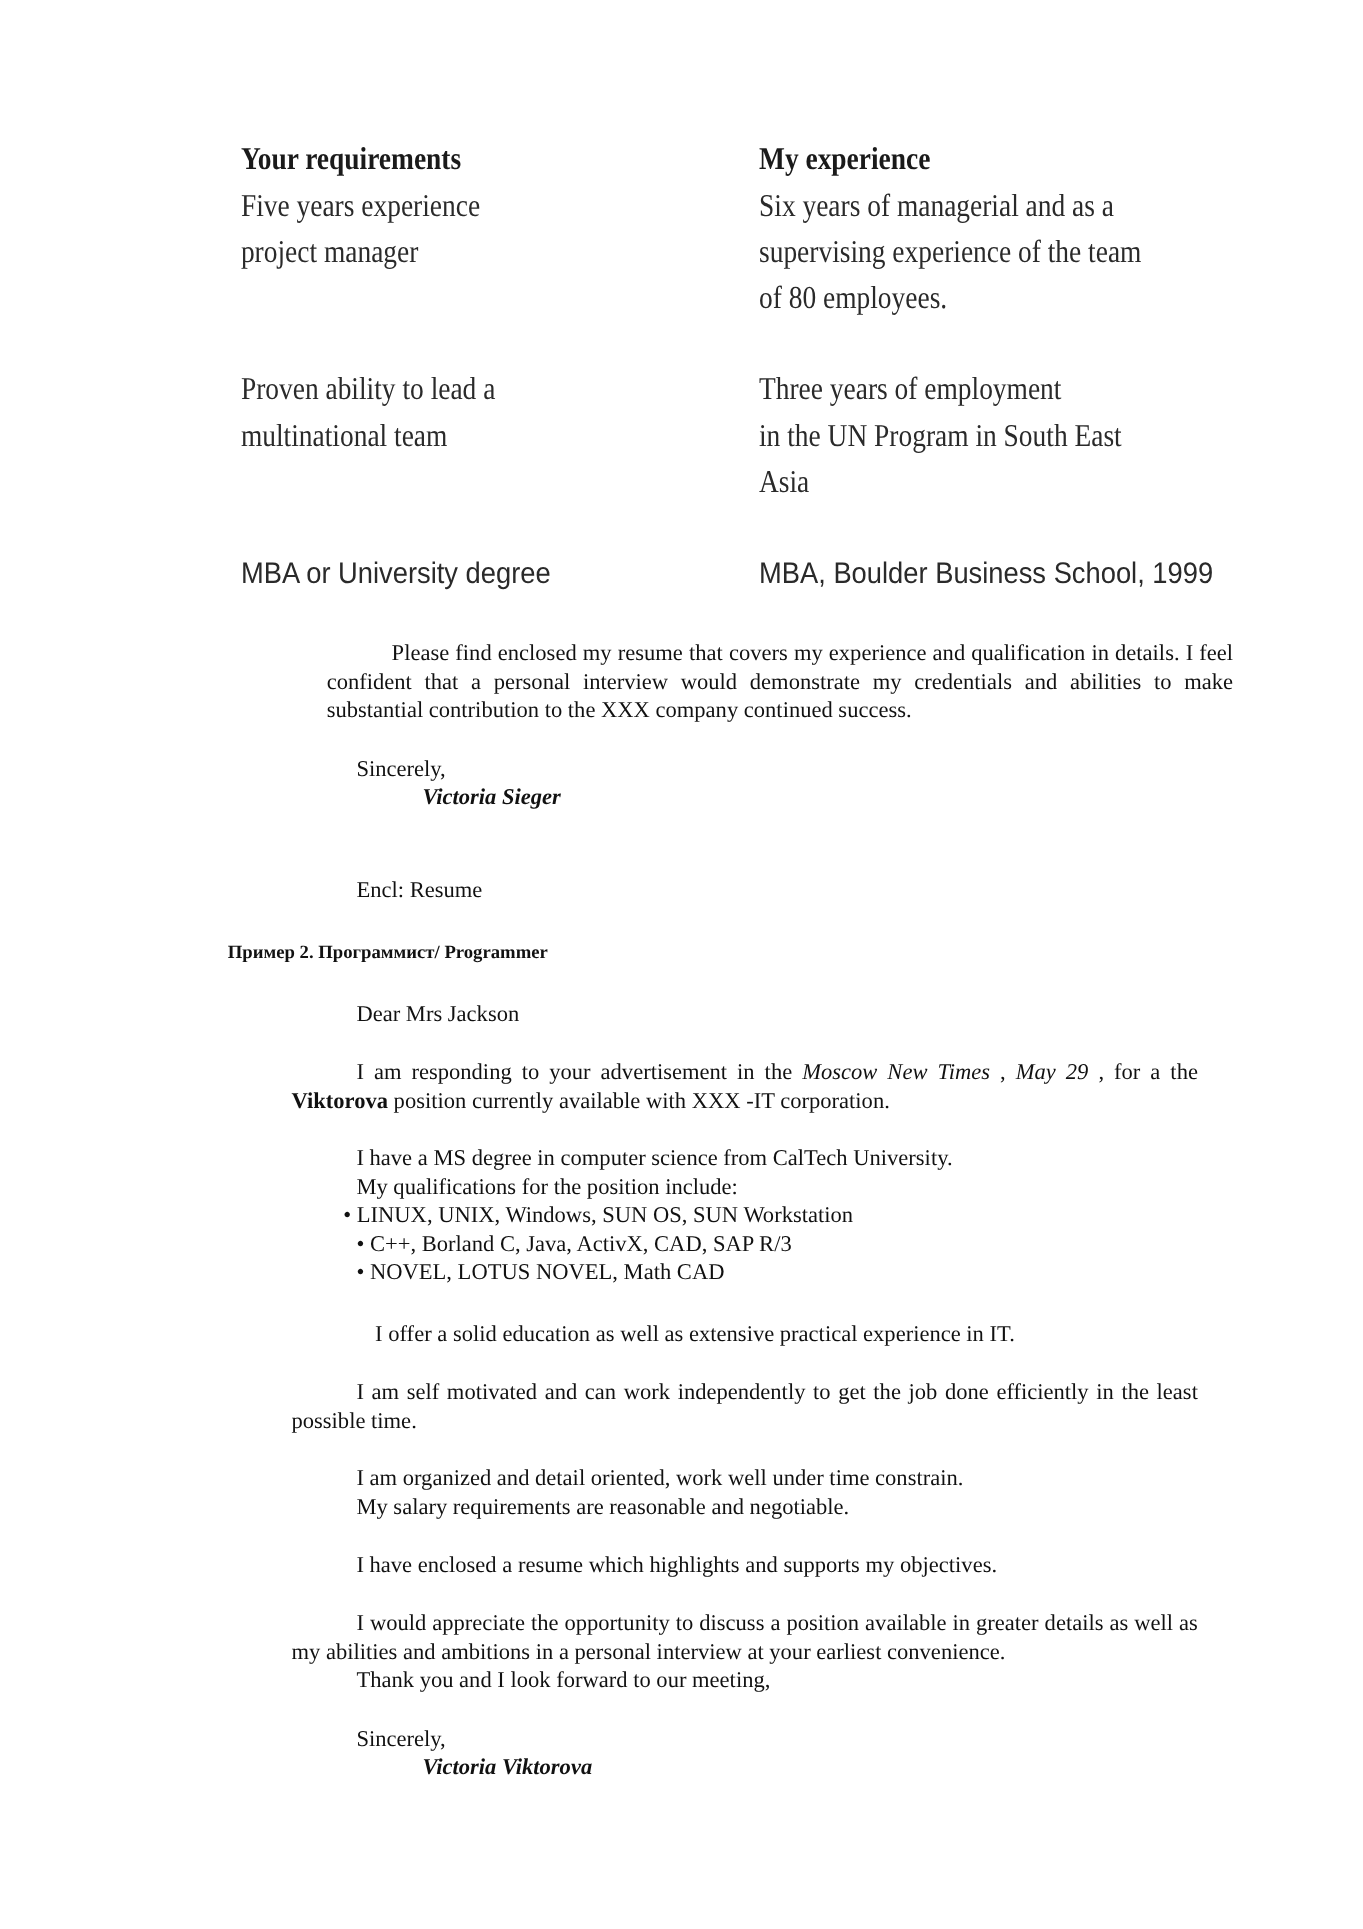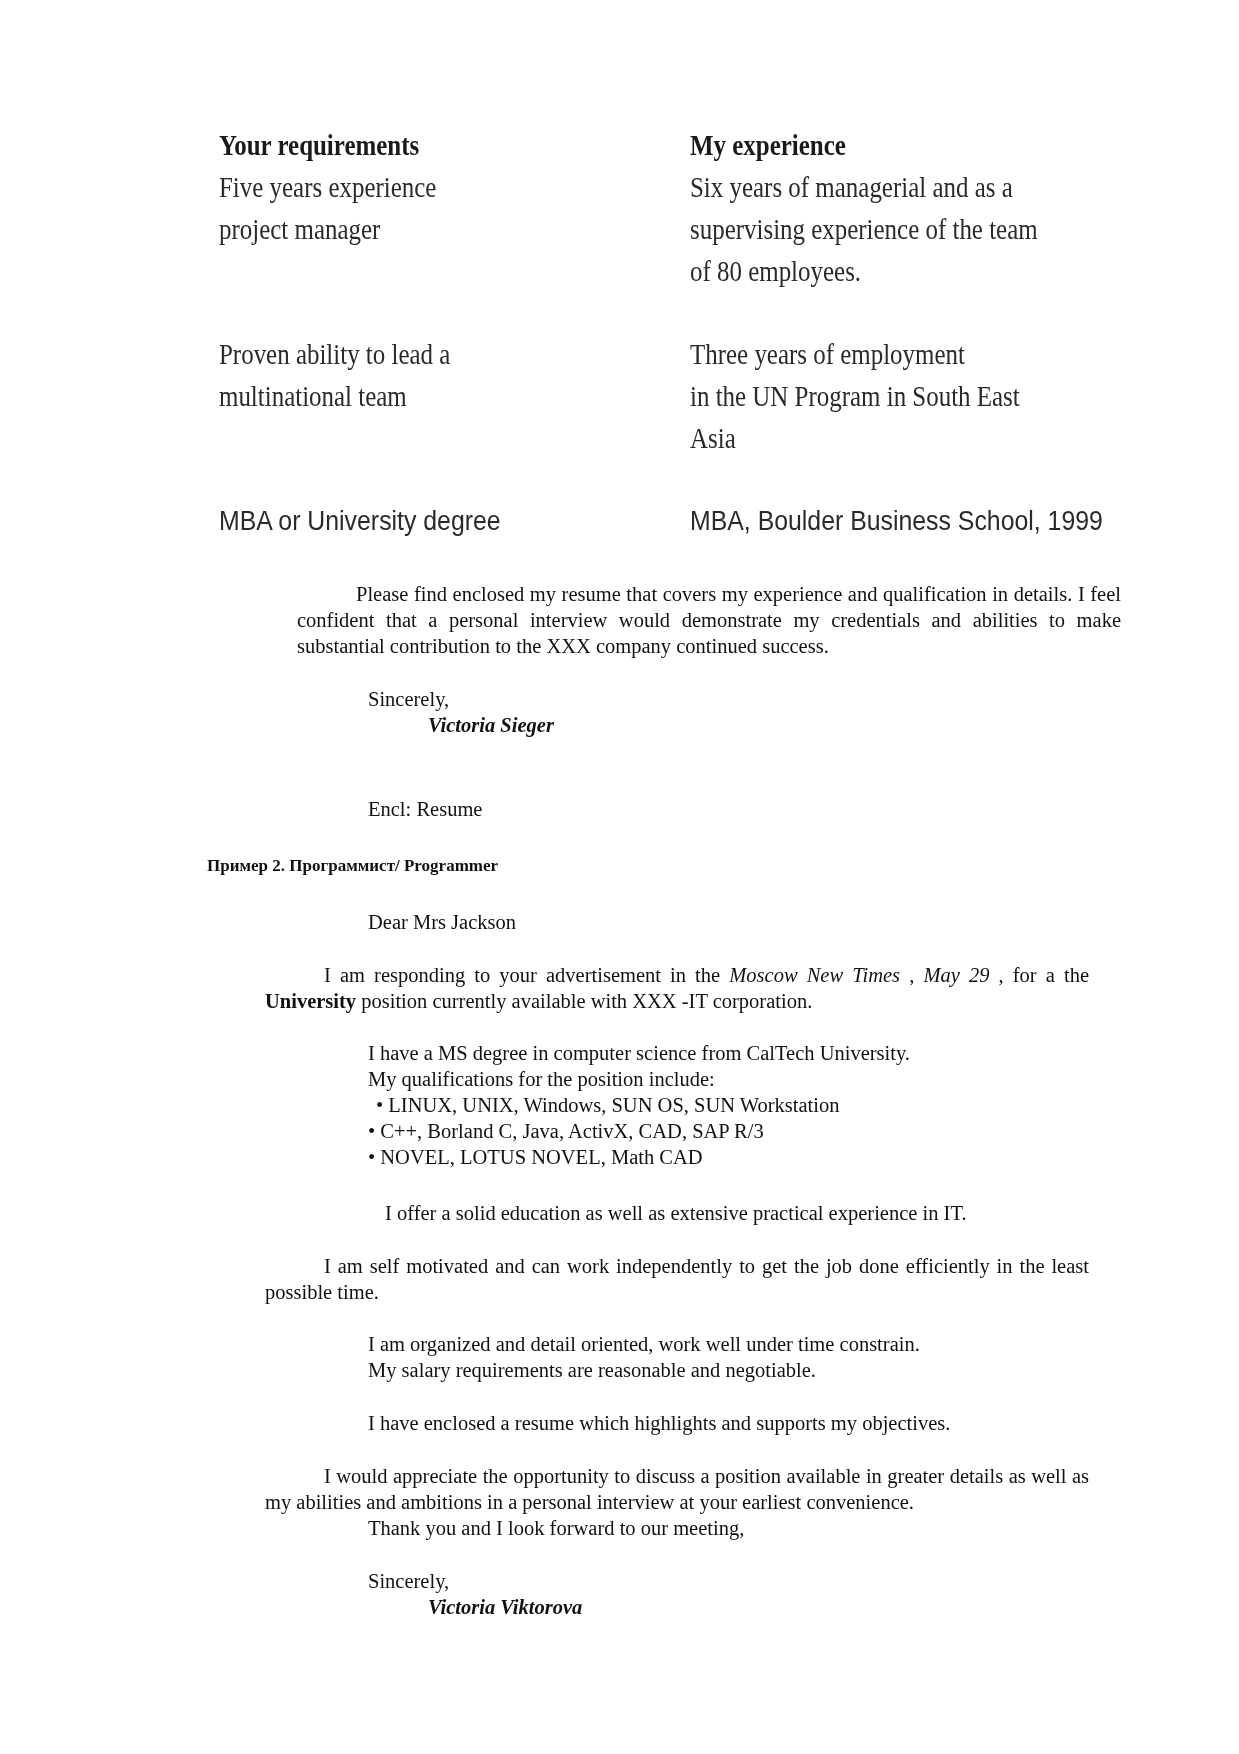--- a/index.html
+++ b/index.html
@@ -20,21 +20,20 @@
     .cmp.head { font-weight: bold; color: #1a1a1a; }
     .cmp.sans {
       font-family: "Liberation Sans", "DejaVu Sans", sans-serif;
       font-size: 27px; transform: scaleX(0.92);
     }
 
     
     .p {
       font-size: 20.5px; line-height: 26px; color: #111;
       white-space: nowrap;
-      margin-left: 44px;
     }
     .just {
       width: 824px; text-align: justify; text-align-last: left;
       white-space: normal; font-size: 20.5px; line-height: 26px;
     }
     .just .indent { display: inline-block; width: 59px; }
     .sig { font-weight: bold; font-style: italic; }
     .heading { font-size: 17px; font-weight: bold; line-height: 26px; }
     .it { font-style: italic; }
     .b { font-weight: bold; }
@@ -66,25 +65,25 @@
 <div class="abs just" style="left:265px; top:581px;margin-left:32px;"><span class="indent"></span><span>Please find enclosed my resume that covers my experience and qualification in details. I feel confident that a personal interview would demonstrate my credentials and abilities to make substantial contribution to the XXX company continued success.</span></div>
 
 <div class="abs p" style="left:324px; top:686px;">Sincerely,</div>
 <div class="abs p sig" style="left:384px; top:712px;">Victoria Sieger</div>
 <div class="abs p" style="left:324px; top:796px;">Encl: Resume</div>
 
 <div class="abs heading" style="left:207px; top:853px;">Пример 2. Программист/ Programmer</div>
 
 <div class="abs p" style="left:324px; top:909px;">Dear Mrs Jackson</div>
 
-<div class="abs just" style="left:265px; top:962px;"><span class="indent"></span><span>I am responding to your advertisement in the </span><span class="it">Moscow New Times</span><span> , </span><span class="it">May 29</span><span> , for a the </span><span class="b">University</span><span>  position currently available with XXX -IT corporation.</span></div>
+<div class="abs just" style="left:265px; top:962px;"><span class="indent"></span><span>I am responding to your advertisement in the </span><span class="it">Moscow New Times</span><span> , </span><span class="it">May 29</span><span> , for a the </span><span class="b">Viktorova</span><span>  position currently available with XXX -IT corporation.</span></div>
 
 <div class="abs p" style="left:324px; top:1040px;">I have a MS degree in computer science from CalTech University.</div>
 <div class="abs p" style="left:324px; top:1066px;">My qualifications for the position include:</div>
-<div class="abs p li" style="left:332px; top:1092px;">LINUX, UNIX, Windows, SUN OS, SUN Workstation</div>
+<div class="abs p li" style="left:312px; top:1092px;">LINUX, UNIX, Windows, SUN OS, SUN Workstation</div>
 <div class="abs p li" style="left:324px; top:1118px;">C++, Borland C, Java, ActivX, CAD, SAP R/3</div>
 <div class="abs p li" style="left:324px; top:1144px;">NOVEL, LOTUS NOVEL, Math CAD</div>
 
 <div class="abs p" style="left:341px; top:1200px;">I offer a solid education as well as extensive practical experience in IT.</div>
 
 <div class="abs just" style="left:265px; top:1253px;"><span class="indent"></span><span>I am self motivated and can work independently to get the job done efficiently in the least possible time.</span></div>
 
 <div class="abs p" style="left:324px; top:1331px;">I am organized and detail oriented, work well under time constrain.</div>
 <div class="abs p" style="left:324px; top:1357px;text-align:center;">My salary requirements are reasonable and negotiable.</div>
 

